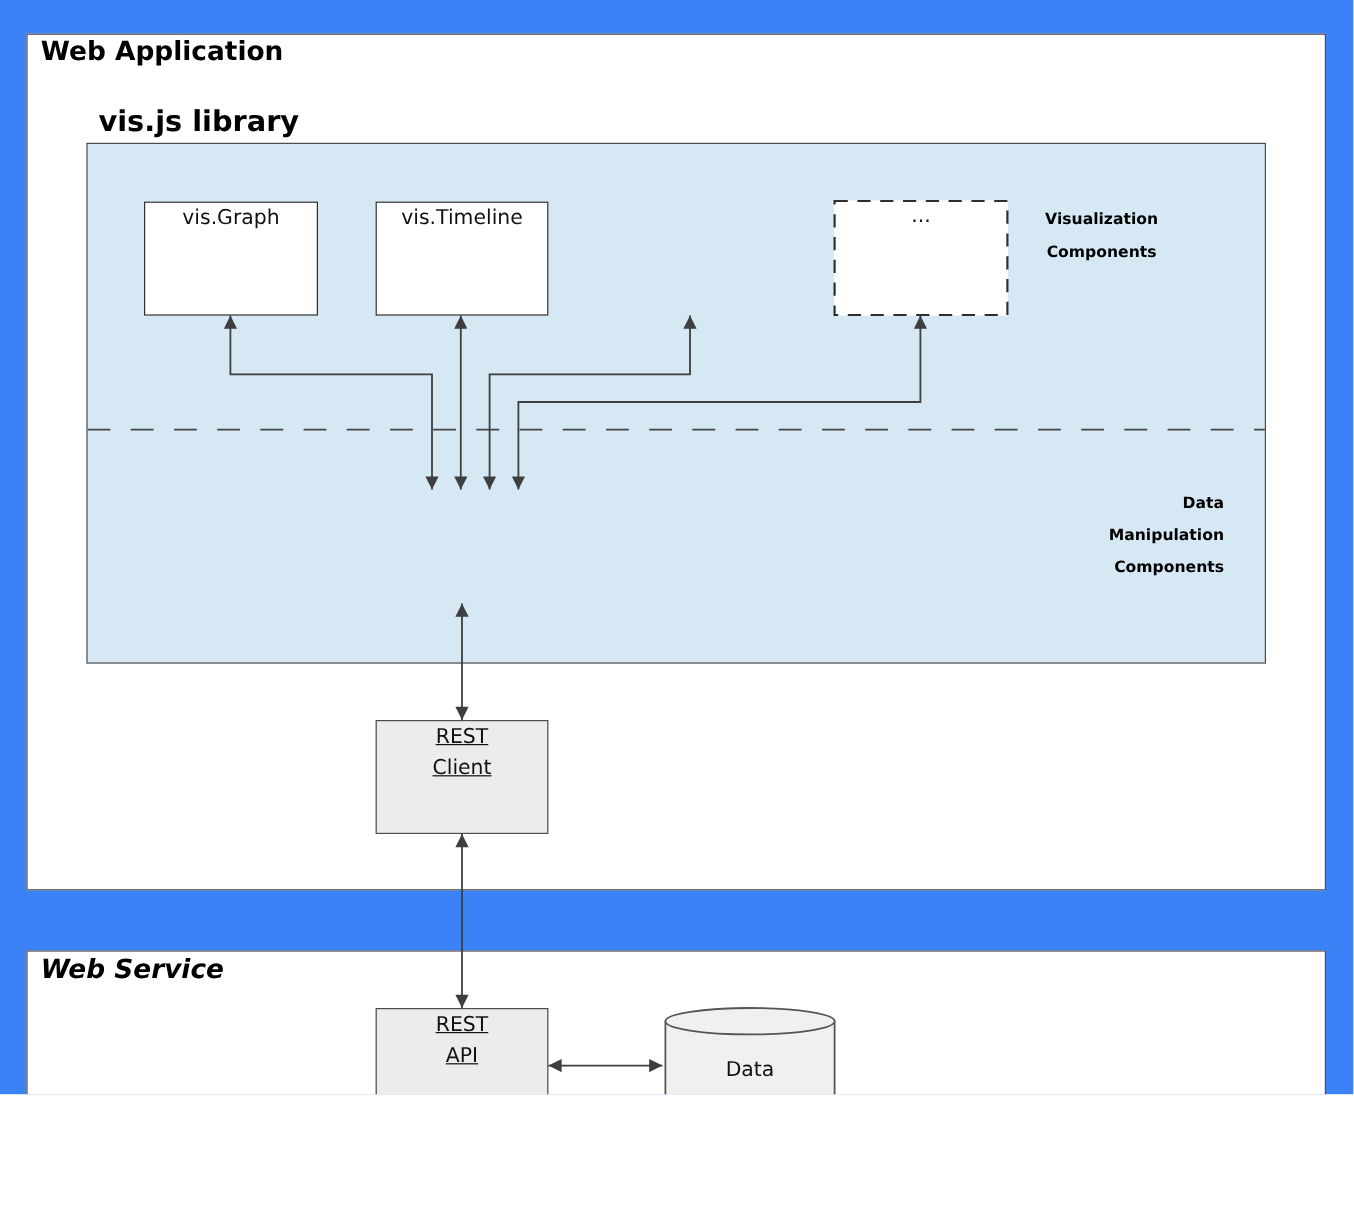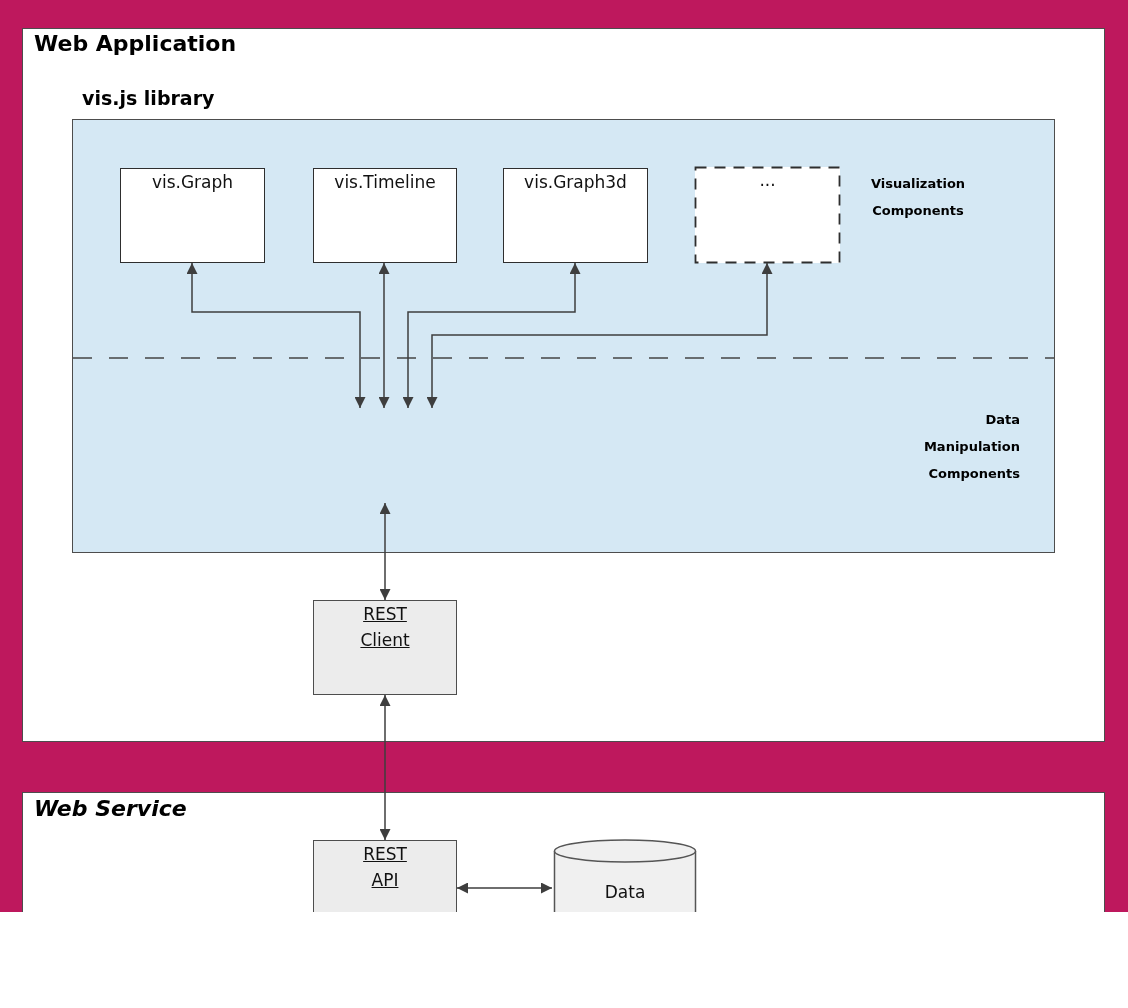--- a/index.html
+++ b/index.html
@@ -1,40 +1,40 @@
 <!DOCTYPE html>
 <html><head>
 <meta charset="utf-8">
 <style>
   html, body { margin: 0; padding: 0; background: #ffffff; }
   #canvas {
     position: relative;
     width: 1128px;
     height: 912px;
-    background: #be185d;
+    background: #3b82f6;
     font-family: "DejaVu Sans", "Liberation Sans", sans-serif;
     color: #111111;
     overflow: hidden;
   }
   .outer-box {
     position: absolute;
     background: #ffffff;
     border: 1.5px solid #4d4d4d;
     box-sizing: border-box;
   }
   .section-title {
     position: absolute;
     font-size: 22px;
     font-weight: bold;
     color: #000000;
     white-space: nowrap;
   }
   .sub-title {
     position: absolute;
-    font-size: 19px;
+    font-size: 24px;
     font-weight: bold;
     color: #000000;
     white-space: nowrap;
   }
   .blue-box {
     position: absolute;
     left: 72px; top: 119px;
     width: 983px; height: 434px;
     background: #d5e8f4;
     border: 1px solid #4d4d4d;
@@ -94,23 +94,20 @@
   <div class="sub-title" style="left:82px; top:87px;">vis.js library</div>
 
   <div class="blue-box"></div>
 
   <div class="node" style="left:120px; top:168px;">
     <span>vis.Graph</span>
   </div>
   <div class="node" style="left:313px; top:168px; width:144px;">
     <span>vis.Timeline</span>
   </div>
-  <div class="node" style="left:503px; top:168px;">
-    <span>vis.Graph3d</span>
-  </div>
 
   <div class="node no-border" style="left:695px; top:167px; height:96px;">
     <span>...</span>
   </div>
 
   <div class="side-label" style="left:818px; top:170px; width:200px; text-align:center;">
     <span class="prelines">Visualization
 Components</span>
   </div>
 

